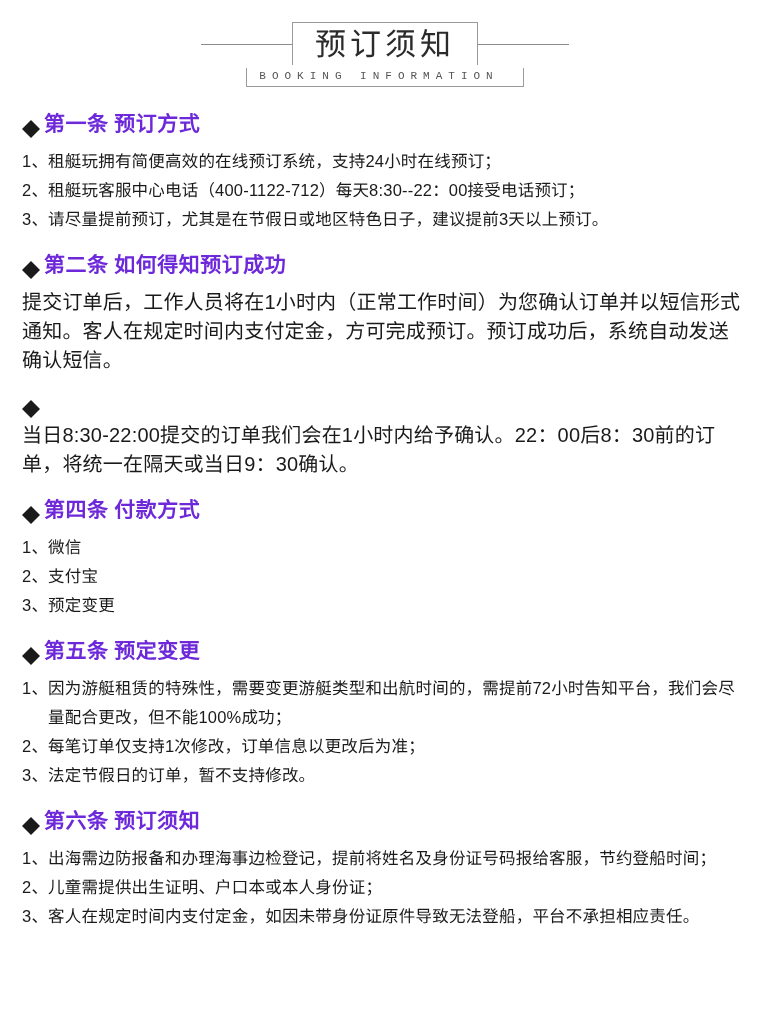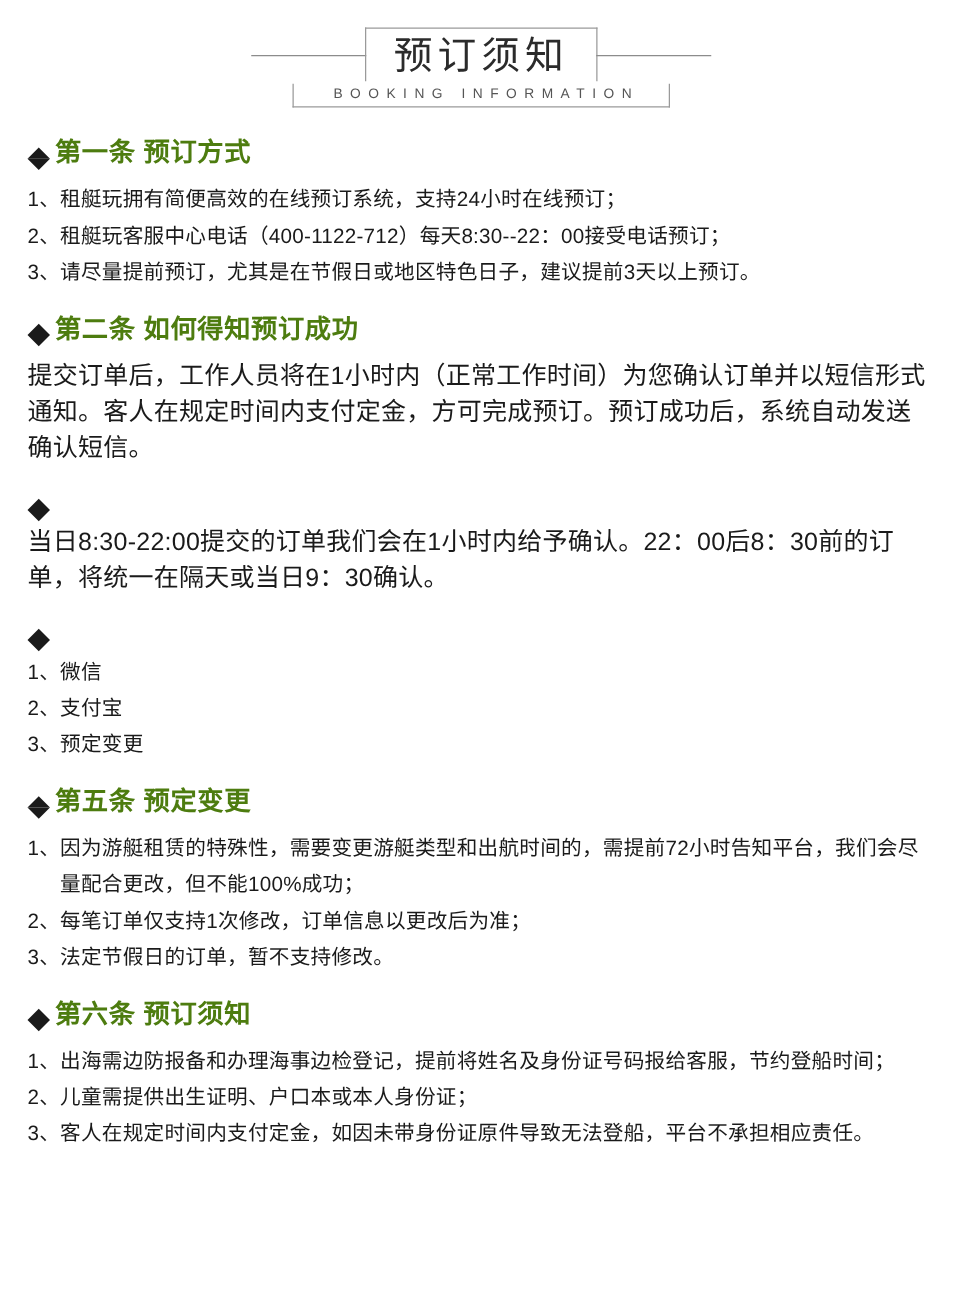--- a/index.html
+++ b/index.html
@@ -52,22 +52,23 @@
     font-weight: 400;
     color: #2b2b2b;
     line-height: 40px;
     font-family: "Liberation Sans", "DejaVu Sans", sans-serif;
     white-space: nowrap;
   }
   .subtitle-wrap {
     border: 1px solid #9a9a9a;
     border-top: none;
     display: inline-block;
-    padding: 2px 24px 4px 32px;
+    padding: 2px 24px 4px 12px;
     margin-top: -1px;
+    font-family: Liberation Mono, monospace;
   }
   .sub-title {
     font-size: 11px;
     letter-spacing: 6px;
     color: #555555;
     white-space: nowrap;
   }
 
   
   .section {
@@ -96,22 +97,23 @@
     top: 9px;
     width: 0;
     height: 0;
     border: 9px solid transparent;
     border-top-color: #1a1a1a;
   }
   .section-title {
     font-size: 21px;
     font-weight: 700;
     line-height: 26px;
-    color: #4d7c0f;
+    color: #6d28d9;
     letter-spacing: 0.5px;
+    font-family: Liberation Serif, serif;
   }
   .para {
     font-size: 20px;
     line-height: 29px;
     color: #1a1a1a;
     margin: 0;
     letter-spacing: 0.2px;
   }
   .list {
     margin: 0;
@@ -181,20 +183,21 @@
       </div>
       <div class="section">
         <div class="section-head">
           <span class="diamond"></span>
         </div>
         <p class="para">当日8:30-22:00提交的订单我们会在1小时内给予确认。22：00后8：30前的订单，将统一在隔天或当日9：30确认。</p>
       </div>
       <div class="section">
         <div class="section-head">
           <span class="diamond"></span>
+          <div class="section-title">第四条 付款方式</div>
         </div>
         <ul class="list">
           <li>
             <span class="li-num">1、</span>
             <span class="li-text">微信</span>
           </li>
           <li>
             <span class="li-num">2、</span>
             <span class="li-text">支付宝</span>
           </li>

